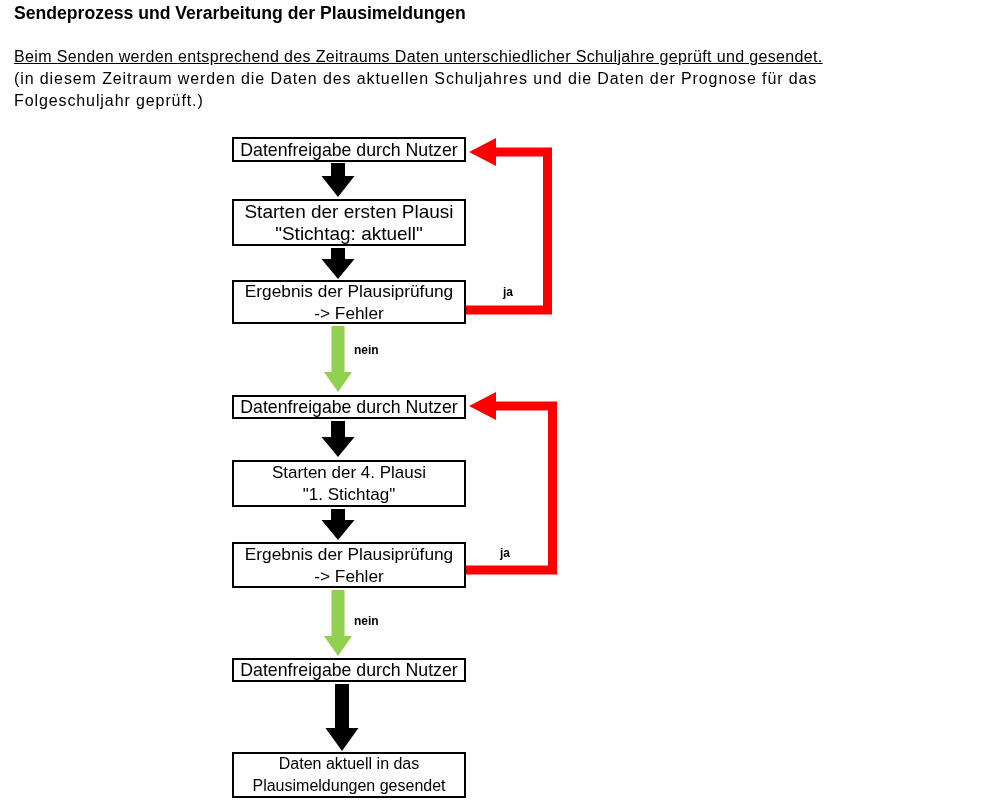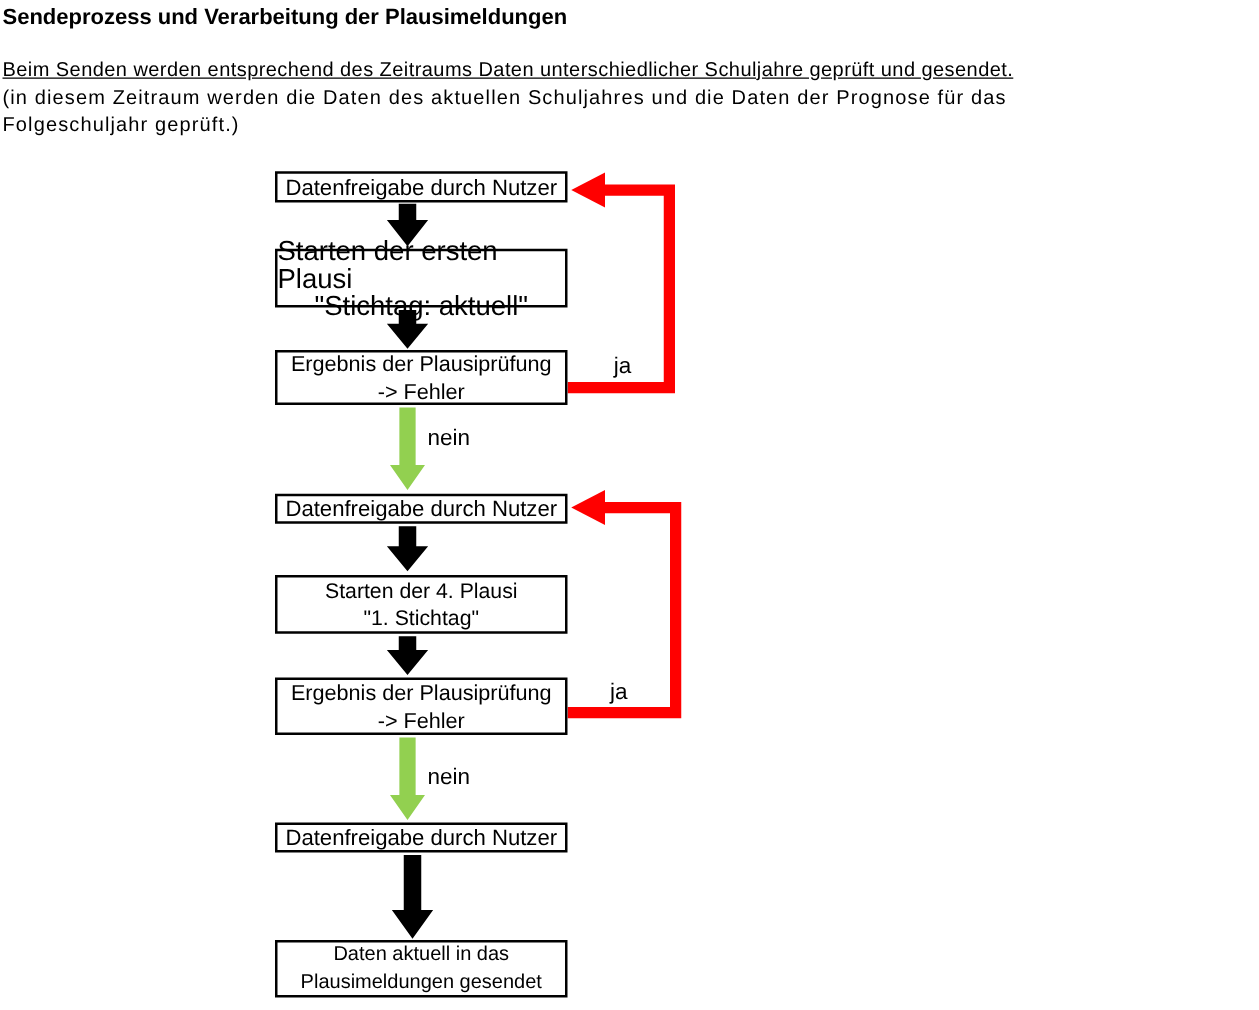--- a/index.html
+++ b/index.html
@@ -1,27 +1,27 @@
 <!DOCTYPE html>
 <html style="--c-background: #ffffff; --c-box-border: #000000; --c-text: #000000; --c-arrow-forward: #000000; --c-arrow-loop-yes: #ff0000; --c-arrow-no: #92d050;"><head>
 <meta charset="utf-8">
 <style>
   * { margin:0; padding:0; box-sizing:border-box; }
   html,body { width:1007px; height:808px; background:#fff; }
   body { font-family:"Liberation Sans", sans-serif; color:#000; font-size:16px; }
-  #page { position:relative; width:823px; height:808px; overflow:hidden; background:var(--c-background,#fff); }
+  #page { position:relative; width:823px; height:808px; overflow:hidden; background:var(--c-background,#fff);margin-left:12px; }
   .title { position:absolute; left:2px; top:3px; font-weight:bold; font-size:17.6px; }
   .intro { position:absolute; left:2px; top:46px; line-height:22px; font-size:16px; }
   .ls1 { letter-spacing:0.35px;text-decoration:underline; }
   .ls2 { letter-spacing:0.95px; }
   .ls3 { letter-spacing:0.9px; }
   .box { position:absolute; left:220px; width:234px; border:2px solid var(--c-box-border,#000); background:#fff;
          display:flex; flex-direction:column; align-items:center; justify-content:center;
          text-align:left; line-height:22px; }
-  .lbl { position:absolute; font-size:18px; line-height:16px; }
+  .lbl { position:absolute; font-size:12px; line-height:16px;font-weight:bold; }
   .arrows { position:absolute; left:0; top:0; }
   .fwd  { fill:var(--c-arrow-forward,#000); }
   .no   { fill:var(--c-arrow-no,#92d050); }
   .yes  { fill:var(--c-arrow-loop-yes,#f00); }
   .yes-line { stroke:var(--c-arrow-loop-yes,#f00); stroke-width:9; fill:none; }
 </style>
 </head>
 <body>
 
 <div id="page">
@@ -43,21 +43,21 @@
 
     <path class="yes-line" d="M 454 310 H 535.5 V 152 H 484"></path>
     <polygon class="yes" points="484,138 484,166 457,152"></polygon>
     <path class="yes-line" d="M 454 570 H 540.5 V 406 H 484"></path>
     <polygon class="yes" points="484,392 484,420 457,406"></polygon>
   </svg>
 
   <div class="box" style="top:137px;height:25px;font-size:17.7px">
     <div>Datenfreigabe durch Nutzer</div>
   </div>
-  <div class="box" style="top:199px;height:47px;font-size:22px">
+  <div class="box" style="top:199px;height:47px;font-size:19px">
     <div>Starten der ersten Plausi</div>
     <div>"Stichtag: aktuell"</div>
   </div>
   <div class="box" style="top:280px;height:44px;font-size:17.3px">
     <div>Ergebnis der Plausiprüfung</div>
     <div>-&gt; Fehler</div>
   </div>
   <div class="box" style="top:395px;height:24px;font-size:17.7px">
     <div>Datenfreigabe durch Nutzer</div>
   </div>

